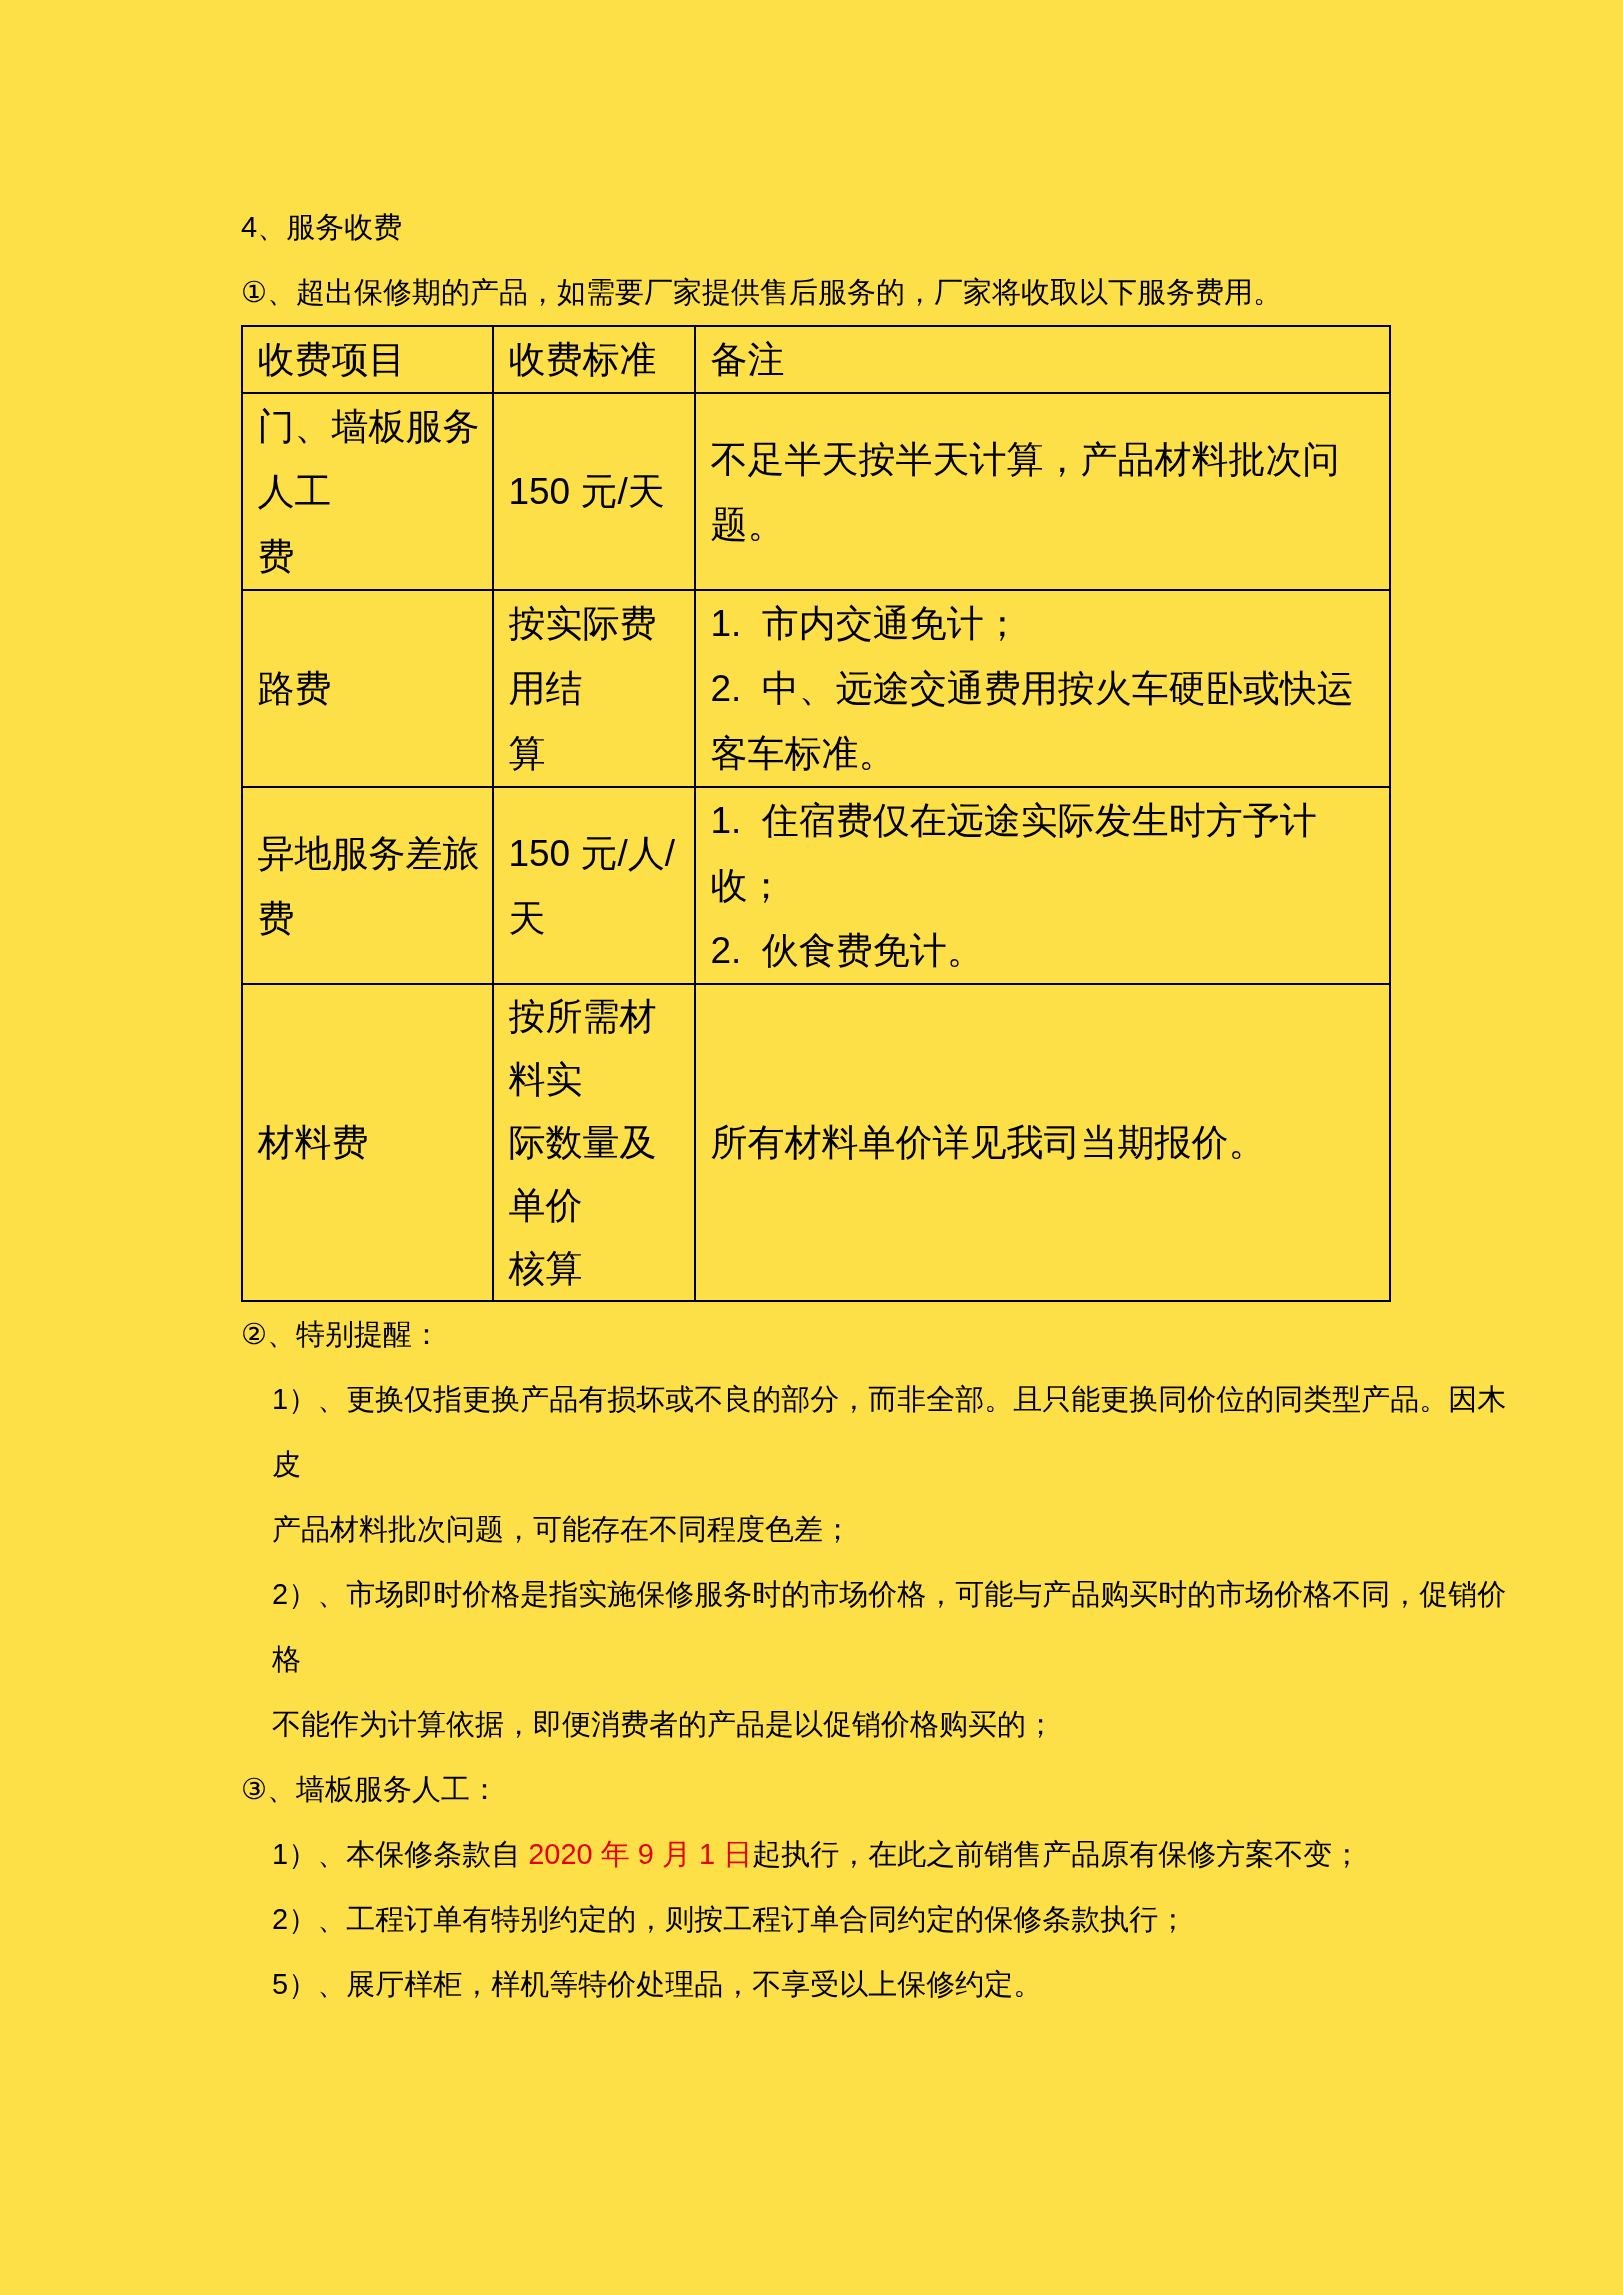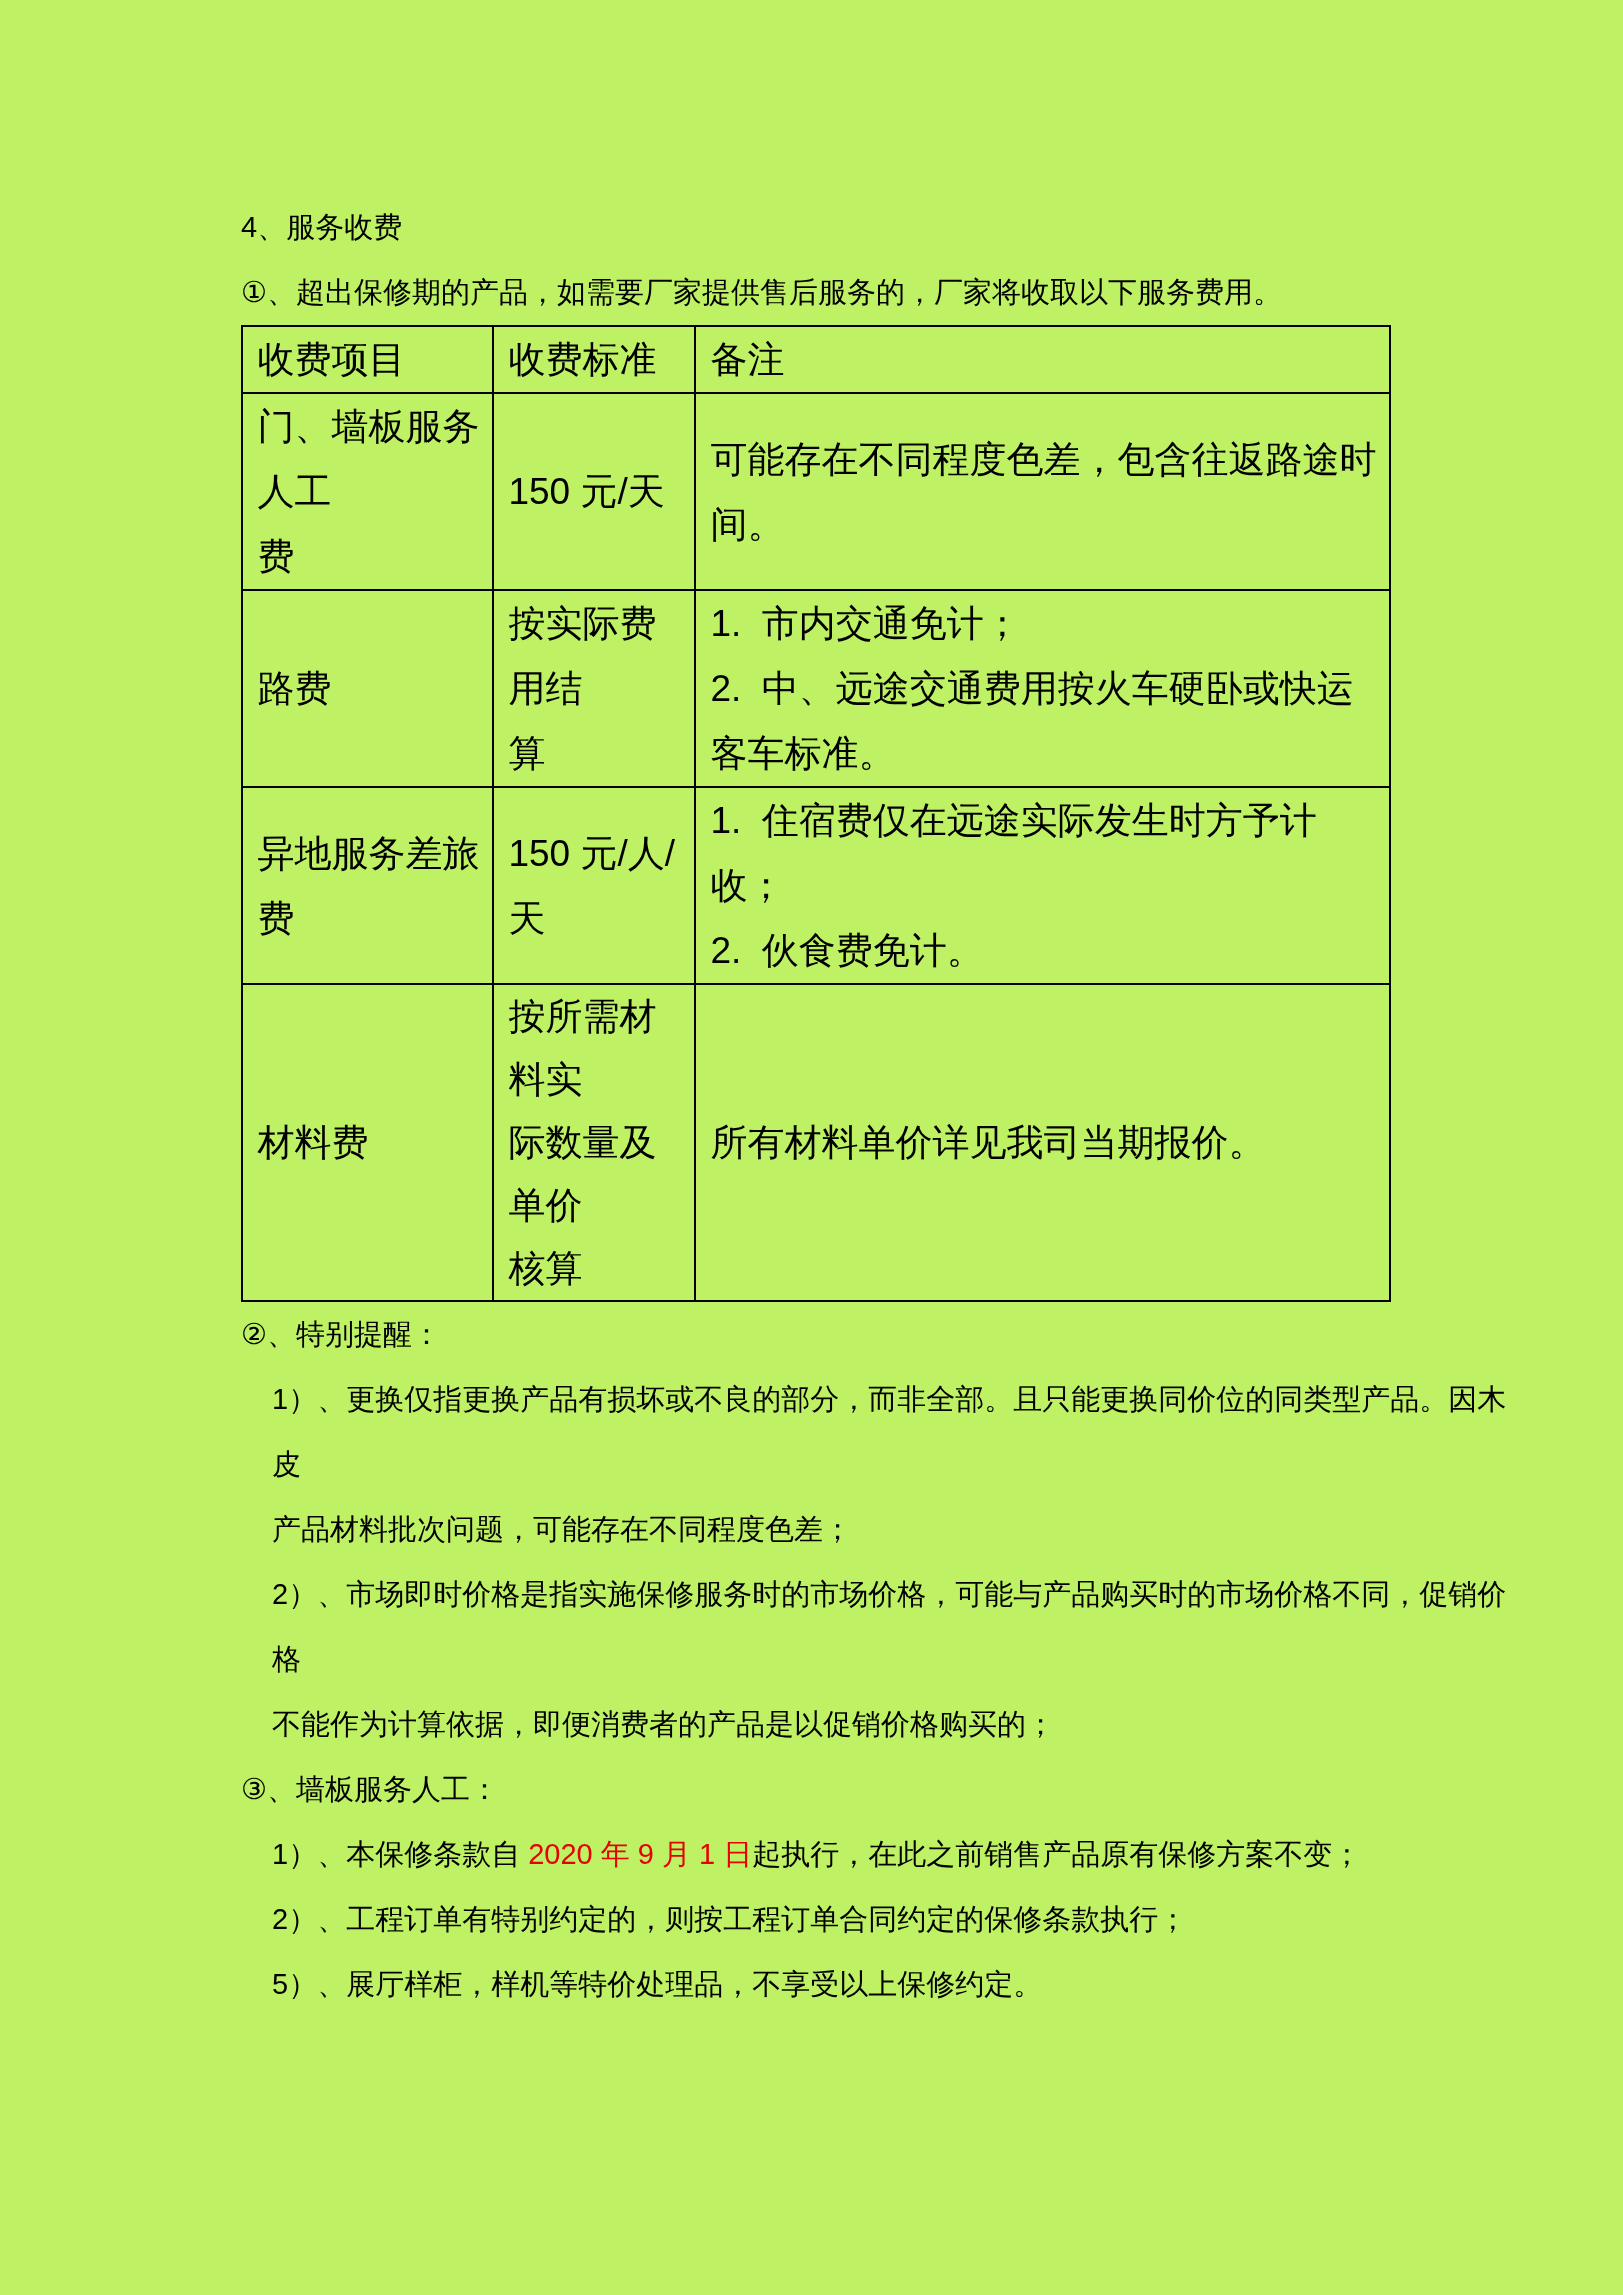--- a/index.html
+++ b/index.html
@@ -1,20 +1,20 @@
 <!DOCTYPE html>
 <html style="font-size:10.5px"><head>
 <meta charset="utf-8">
 <style>
   html,body{margin:0;padding:0;background:#ffffff;}
   .page{
     position:relative;
     width:1623px;
     height:2295px;
-    background:#bef264;
+    background:#fde047;
     color:#000000;
     font-family:"Liberation Sans","DejaVu Sans",sans-serif;
     font-size:29px;
     overflow:hidden;
   }
   .content{
     position:absolute;
     left:241px;
     top:195px;
     width:1277px;
@@ -70,21 +70,21 @@
             <th>收费项目</th>
             <th>收费标准</th>
             <th>备注</th>
           </tr>
       </thead>
       <tbody>
           <tr>
             <td>门、墙板服务人工
 费</td>
             <td>150 元/天</td>
-            <td><div class="remark-line">可能存在不同程度色差，包含往返路途时间。</div></td>
+            <td><div class="remark-line">不足半天按半天计算，产品材料批次问题。</div></td>
           </tr>
           <tr>
             <td>路费</td>
             <td>按实际费用结
 算</td>
             <td><div class="remark-line">1.&nbsp; 市内交通免计；</div><div class="remark-line">2.&nbsp; 中、远途交通费用按火车硬卧或快运客车标准。</div></td>
           </tr>
           <tr>
             <td>异地服务差旅费</td>
             <td>150 元/人/天</td>

